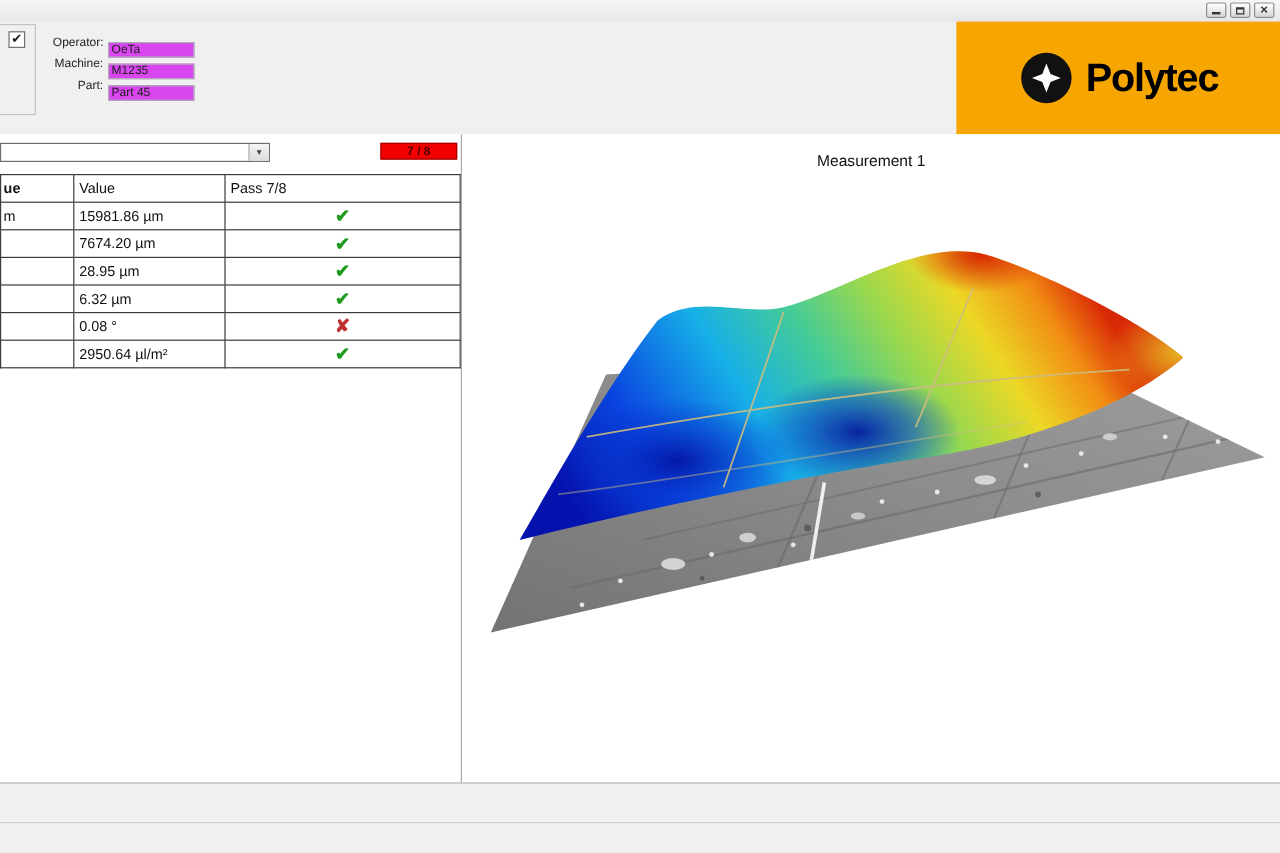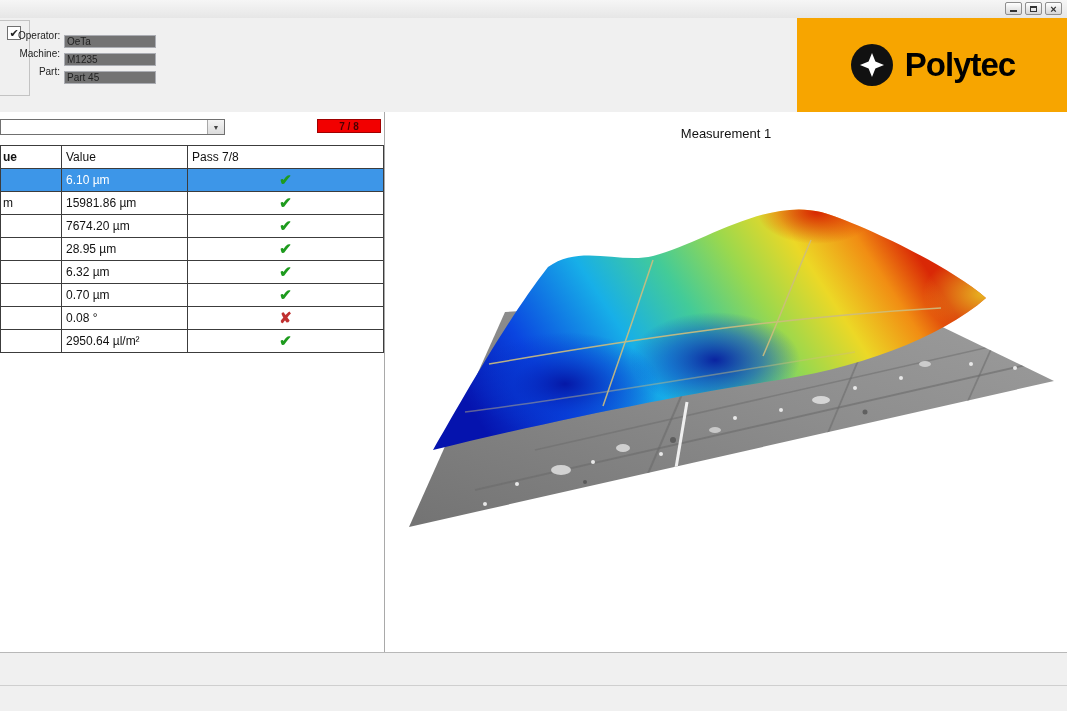--- a/index.html
+++ b/index.html
@@ -19,26 +19,26 @@
   .glyph-close { font-size:11px; font-weight:bold; color:#333; line-height:10px; }
 
   
   .header { position:absolute; top:18px; left:0; width:1067px; height:94px; background:#f0f0f0; }
   .groupbox { position:absolute; left:-14px; top:2px; width:44px; height:76px;
               border:1px solid #c3c3c3; background:#f0f0f0; }
   .checkbox { position:absolute; left:7px; top:8px; width:14px; height:14px;
               background:#fff; border:1px solid #707070; display:flex;
               align-items:center; justify-content:center; }
   .cb-glyph { font-size:11px; color:#222; line-height:11px; }
-  .fields { position:absolute; left:18px; top:8px; }
+  .fields { position:absolute; left:44px; top:8px; }
   .field-row { display:flex; align-items:center; height:18px; }
   .flabel { display:inline-block; width:46px; text-align:right; font-size:10px;
             color:#222; padding-right:4px; }
-  .finput { width:92px; height:13px; font-size:10px; font-family:"Liberation Sans",sans-serif;
-            border:1px solid #abadb3; background:#737373; padding:0 2px; color:#222;margin-top:12px; }
+  .finput { width:72px; height:13px; font-size:10px; font-family:"Liberation Sans",sans-serif;
+            border:1px solid #abadb3; background:#d946ef; padding:0 2px; color:#222;margin-top:12px; }
   .logo { position:absolute; right:0; top:0; width:270px; height:94px; background:#F7A500;
           display:flex; align-items:center; justify-content:center; gap:10px; }
   .logo-text { font-size:33px; font-weight:bold; color:#000; letter-spacing:-1px; }
 
   
   .content { position:absolute; top:112px; left:0; width:1067px; height:540px; background:#fff; }
   .left-panel { position:absolute; left:0; top:0; width:384px; height:540px; background:#fff; }
   .divider { position:absolute; left:384px; top:0; width:1px; height:540px; background:#a9a9a9; }
   .right-panel { position:absolute; left:385px; top:0; width:682px; height:540px; background:#fff; }
 
@@ -143,48 +143,38 @@
             <col class="c3">
           </colgroup>
         <thead>
           <tr>
             <th class="h1">ue</th>
             <th>Value</th>
             <th>Pass 7/8</th>
           </tr>
         </thead>
         <tbody>
-            <tr class="selected">
-    <td class="c1" style="background: rgb(61, 150, 232);"></td>
-    <td class="cval" style="background: rgb(61, 150, 232);">6.10 µm</td>
-    <td class="cpass" style="color: rgb(30, 155, 30); background: rgb(61, 150, 232);">✔</td>
-  </tr>
             <tr>
     <td class="c1">m</td>
     <td class="cval">15981.86 µm</td>
     <td class="cpass" style="color: rgb(30, 155, 30);">✔</td>
   </tr>
             <tr>
     <td class="c1"></td>
     <td class="cval">7674.20 µm</td>
     <td class="cpass" style="color: rgb(30, 155, 30);">✔</td>
   </tr>
             <tr>
     <td class="c1"></td>
     <td class="cval">28.95 µm</td>
     <td class="cpass" style="color: rgb(30, 155, 30);">✔</td>
   </tr>
             <tr>
     <td class="c1"></td>
     <td class="cval">6.32 µm</td>
-    <td class="cpass" style="color: rgb(30, 155, 30);">✔</td>
-  </tr>
-            <tr>
-    <td class="c1"></td>
-    <td class="cval">0.70 µm</td>
     <td class="cpass" style="color: rgb(30, 155, 30);">✔</td>
   </tr>
             <tr>
     <td class="c1"></td>
     <td class="cval">0.08 °</td>
     <td class="cpass" style="color: rgb(192, 48, 48);">✘</td>
   </tr>
             <tr>
     <td class="c1"></td>
     <td class="cval">2950.64 µl/m²</td>

